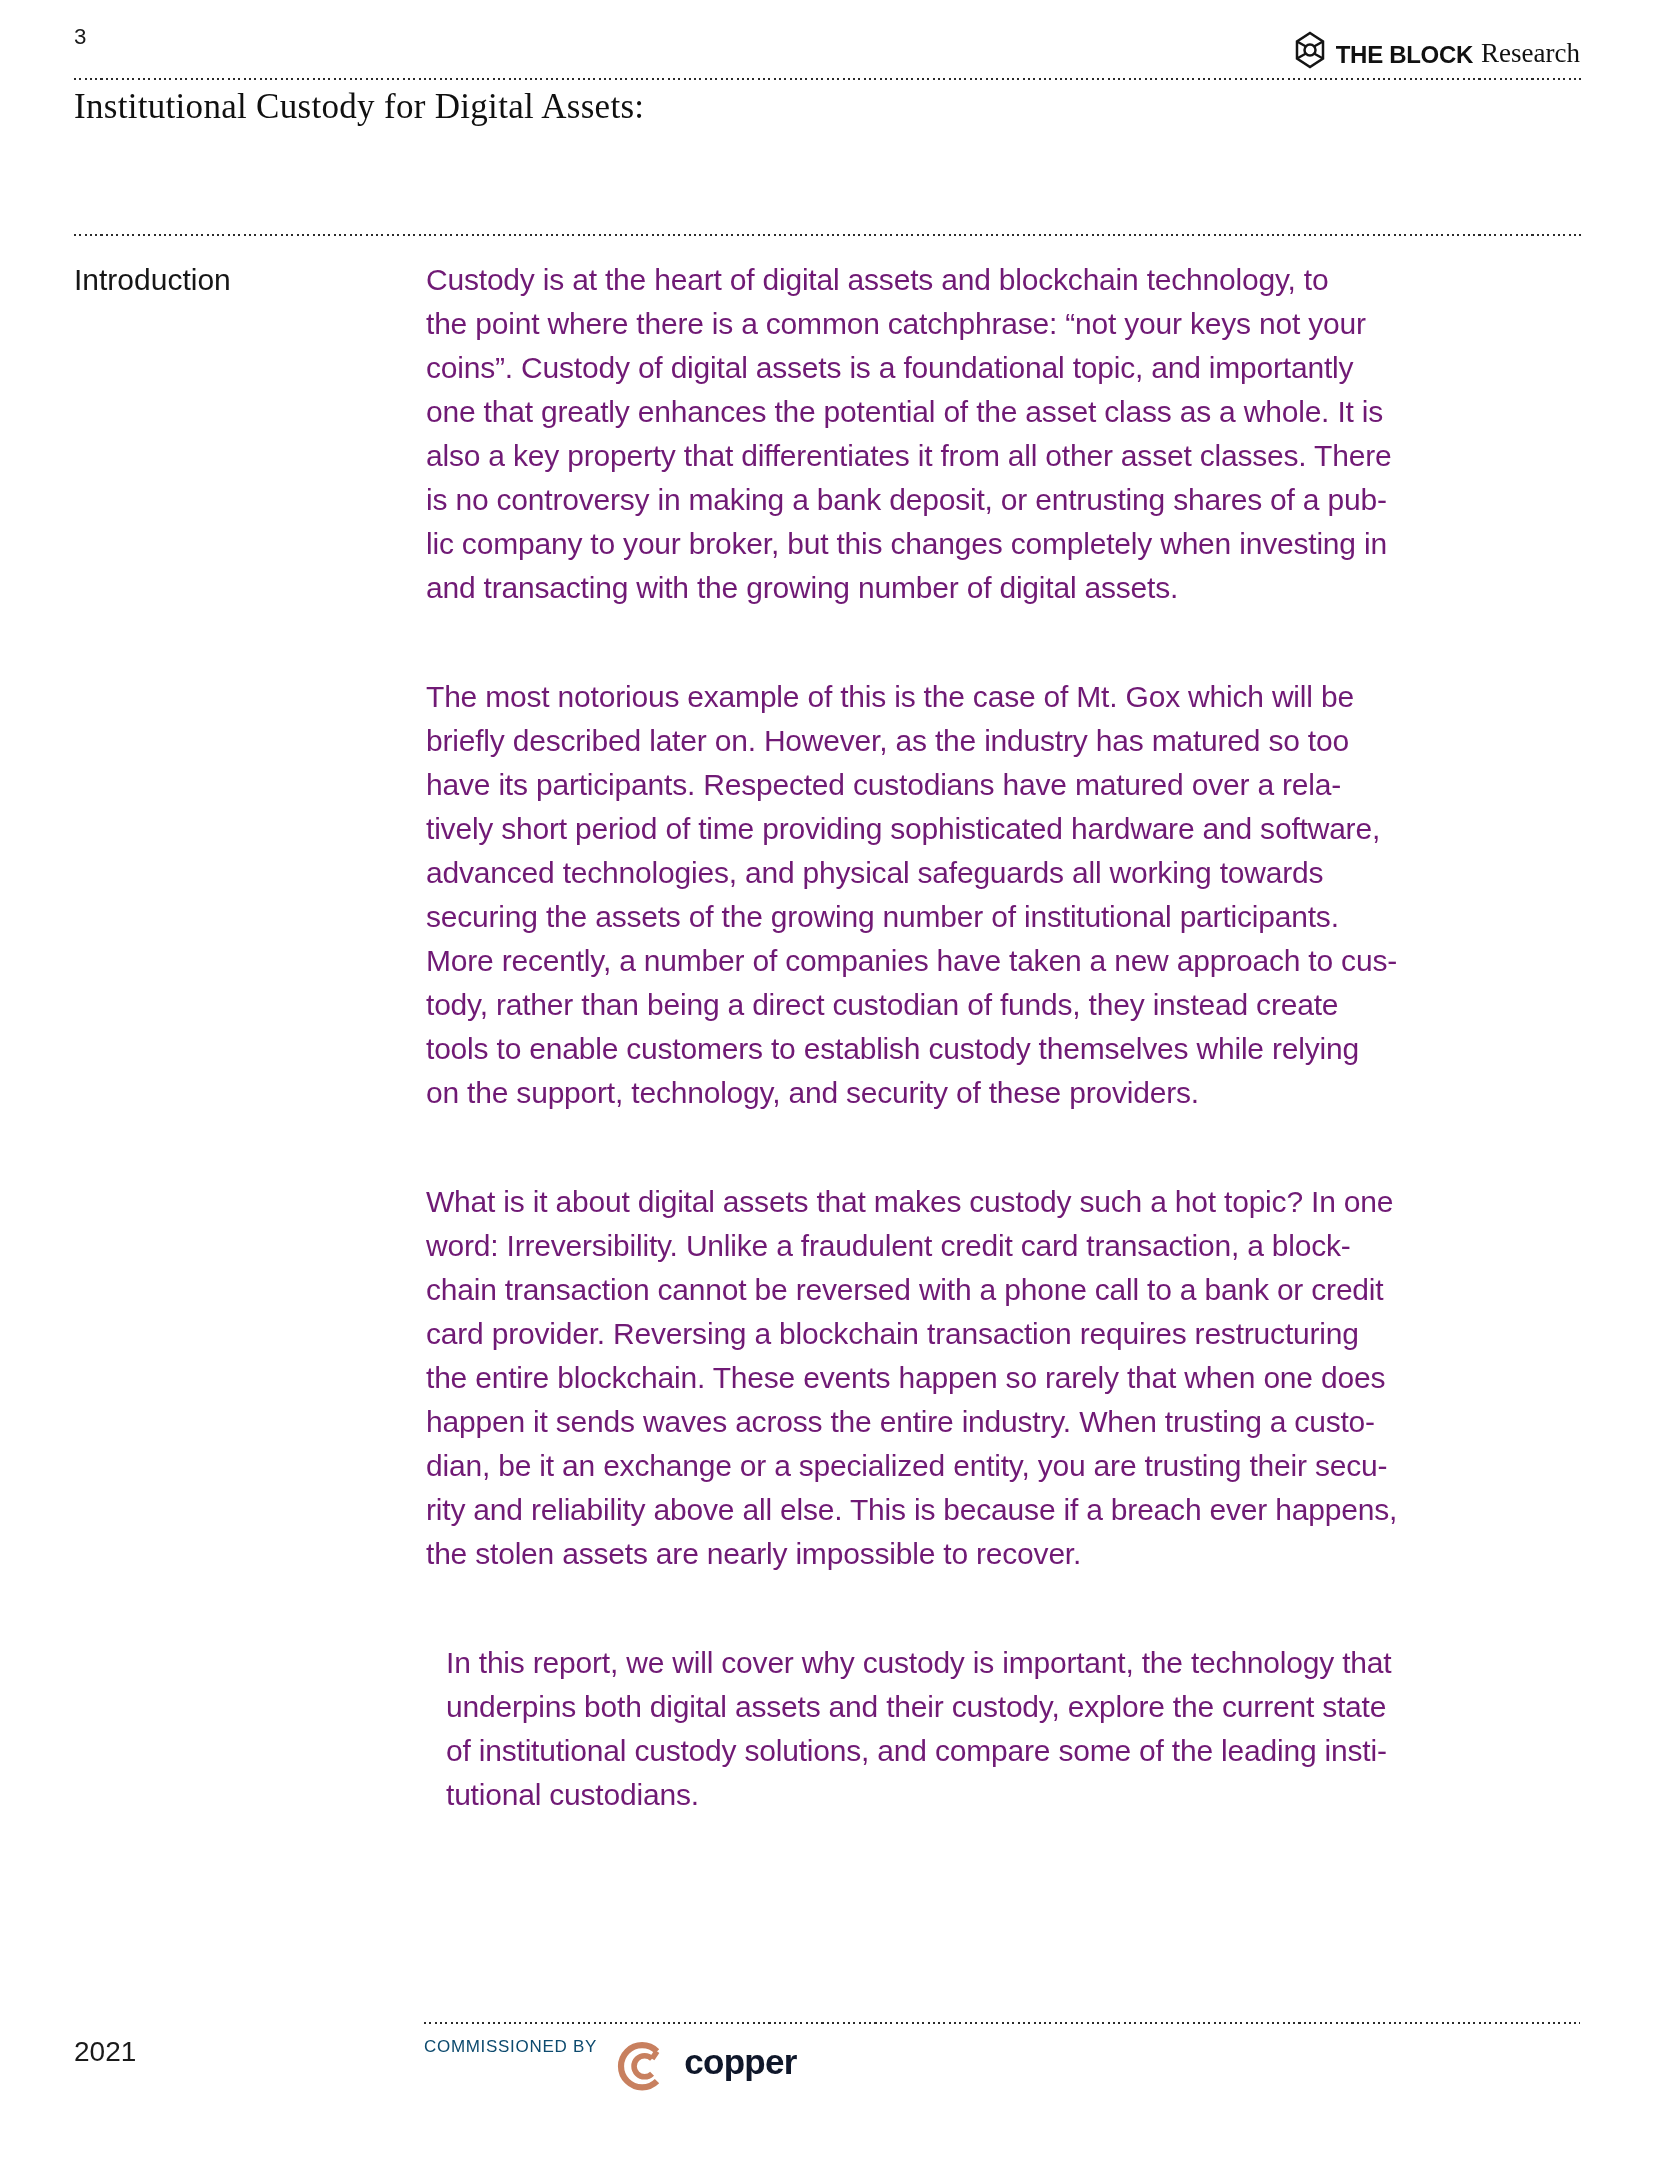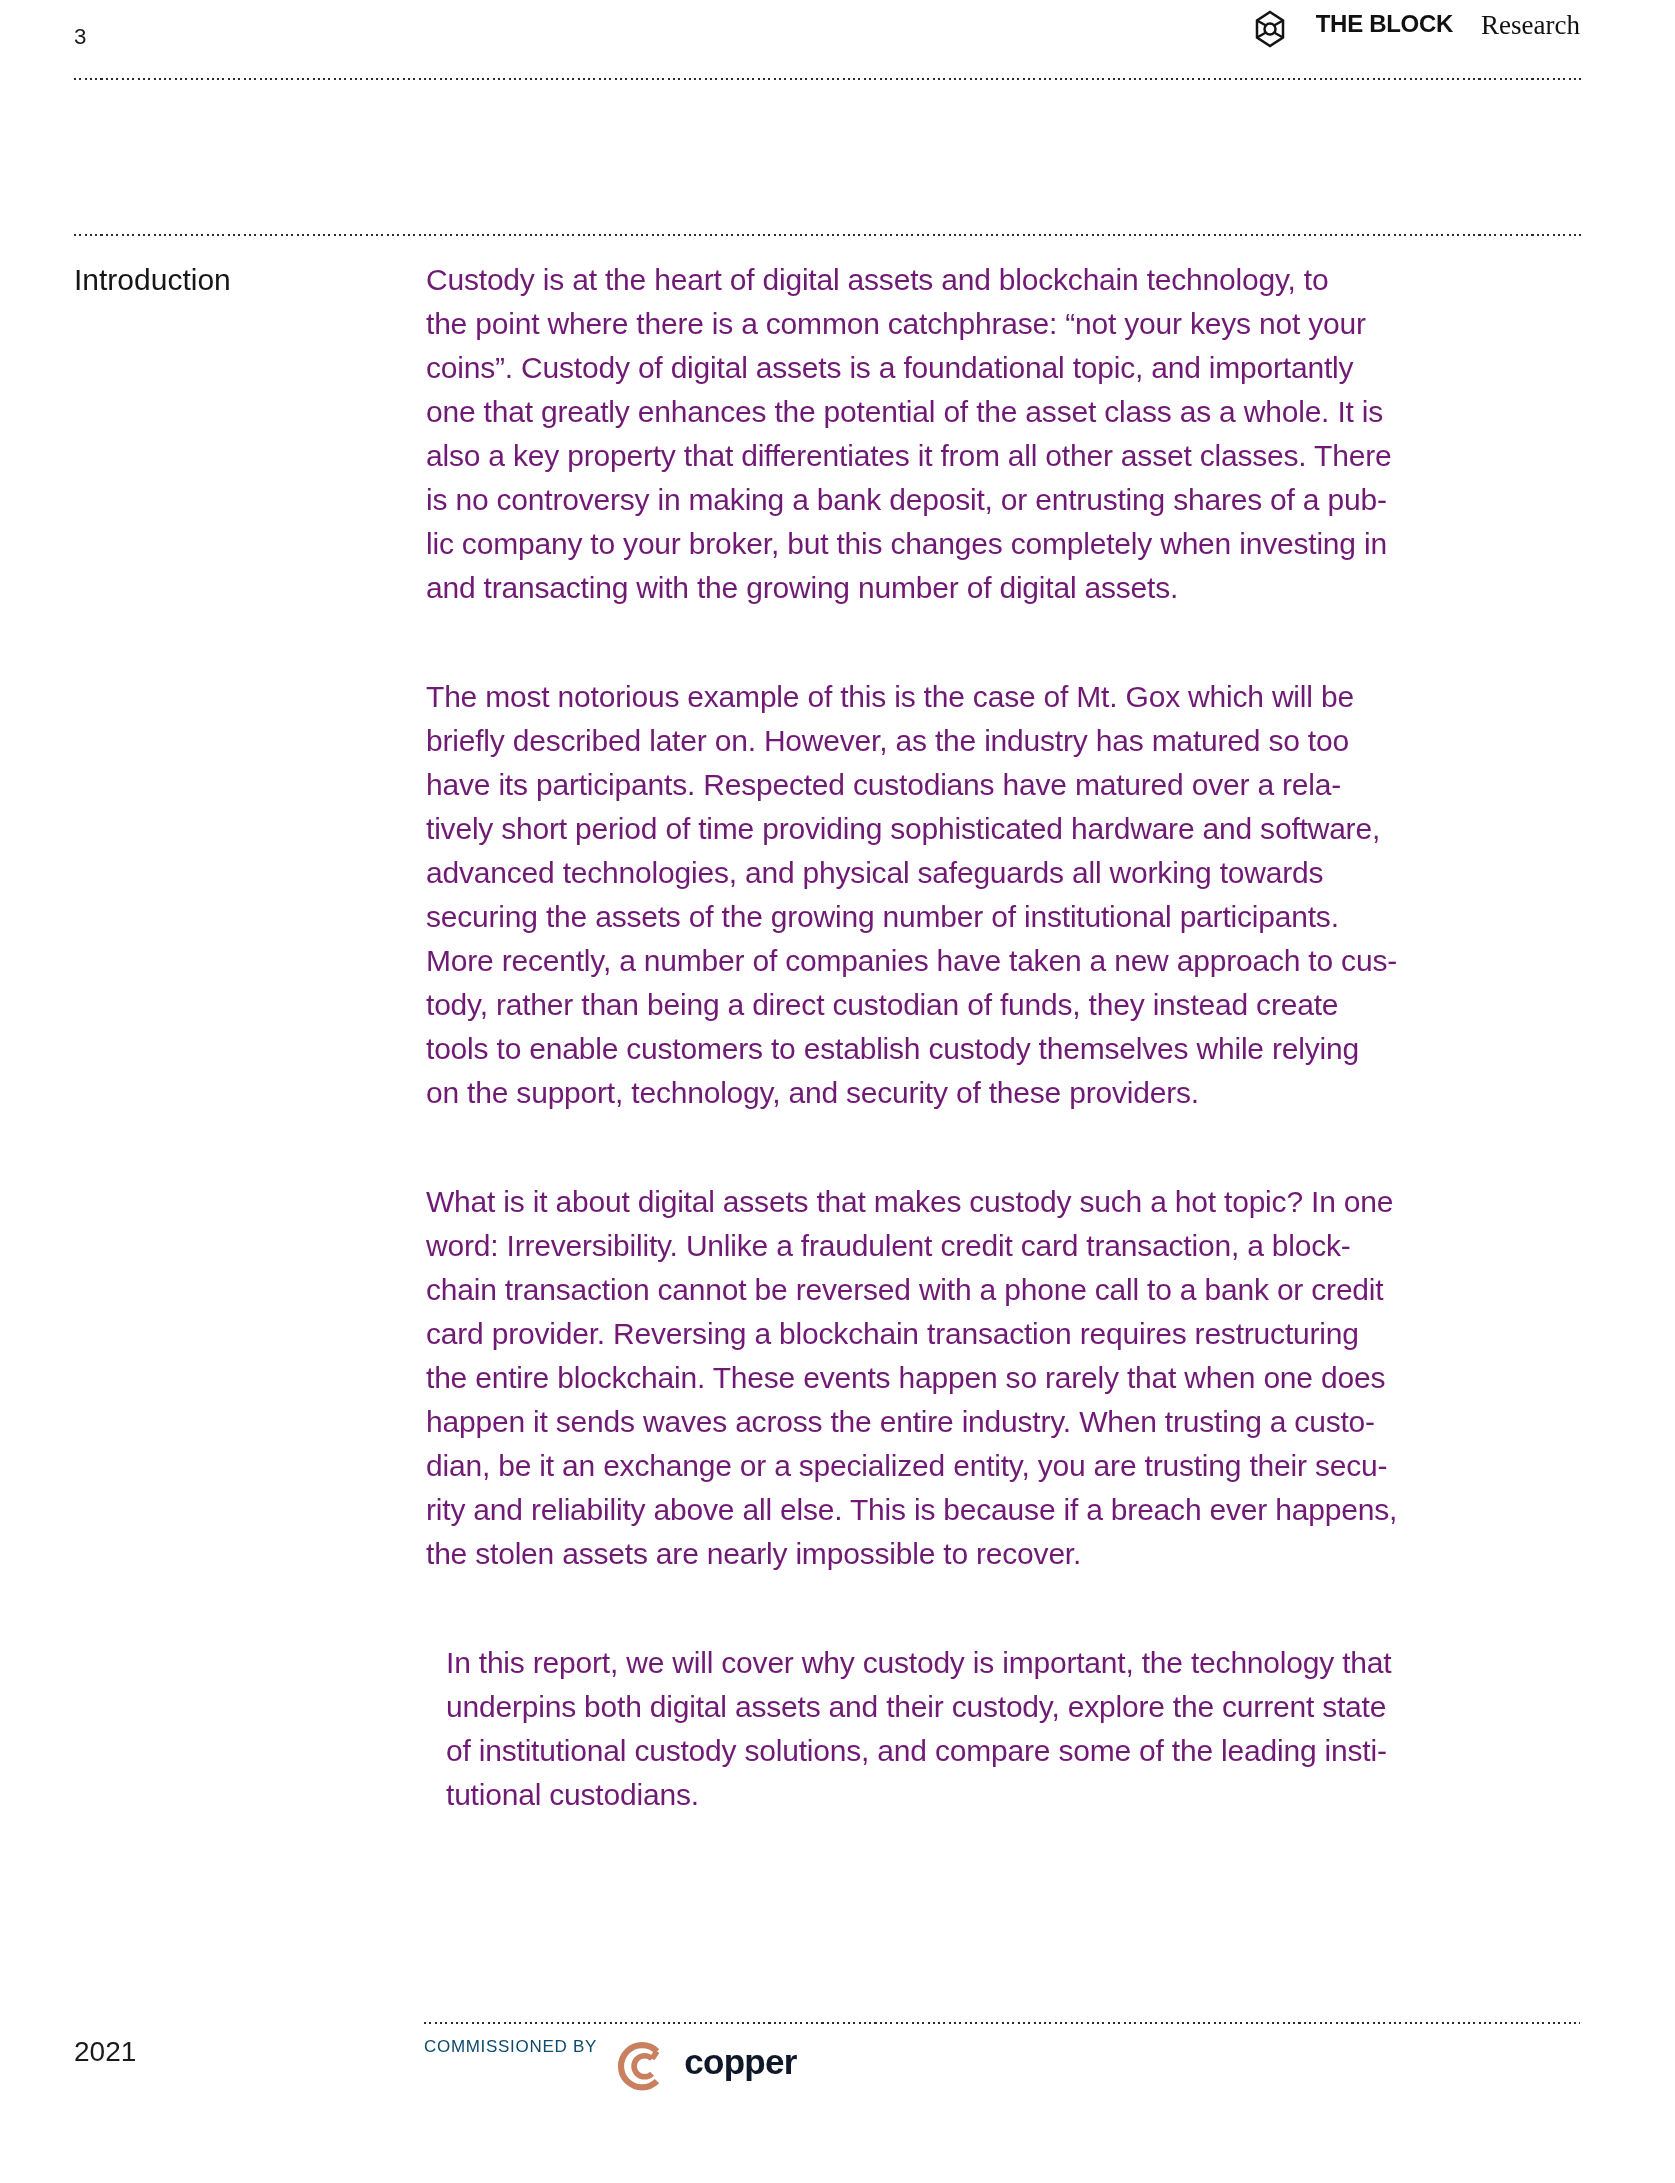--- a/index.html
+++ b/index.html
@@ -22,22 +22,22 @@
   #rule-header { left: 74px; top: 78px;  width: 1507px; }
   #rule-title  { left: 74px; top: 234px;  width: 1507px; }
   #rule-footer { left: 424px; top: 2022px; width: 1156px; }
 
   
   #page-number {
     left: 74px; top: 24px;
     font-size: 22.3px; line-height: 26px; color: #1a1a1a;
   }
   #brand {
-    top: 10px; right: 95px;
-    display: flex; align-items: flex-start; height: 41px; gap: 20px;
+    top: 28px; right: 95px;
+    display: flex; align-items: flex-end; height: 41px;
   }
   #brand svg { display: block; }
   #brand-bold {
     margin-left: 10.5px;
     font-size: 24px; font-weight: bold; letter-spacing: -0.3px; color: #111;
     white-space: nowrap;
   }
   #brand-serif {
     margin-left: 8px;
     font-family: "Liberation Serif", serif;
@@ -106,20 +106,21 @@
       <circle cx="30" cy="38" r="11" stroke="#141414" stroke-width="5" fill="none"></circle>
     </svg>
   </span>
   <span id="brand-bold">THE BLOCK</span>
   <span id="brand-serif">Research</span>
 </div>
 
 <div class="abs dotted-rule" id="rule-header"></div>
 
 <div class="abs" id="doc-title">
+  <div>Institutional Custody for Digital Assets:</div>
 </div>
 
 <div class="abs dotted-rule" id="rule-title"></div>
 
 <div class="abs" id="section-label">Introduction</div>
 
 <div class="abs" id="body-col">
   <div class="para">Custody is at the heart of digital assets and blockchain technology, to
 the point where there is a common catchphrase: “not your keys not your
 coins”. Custody of digital assets is a foundational topic, and importantly

